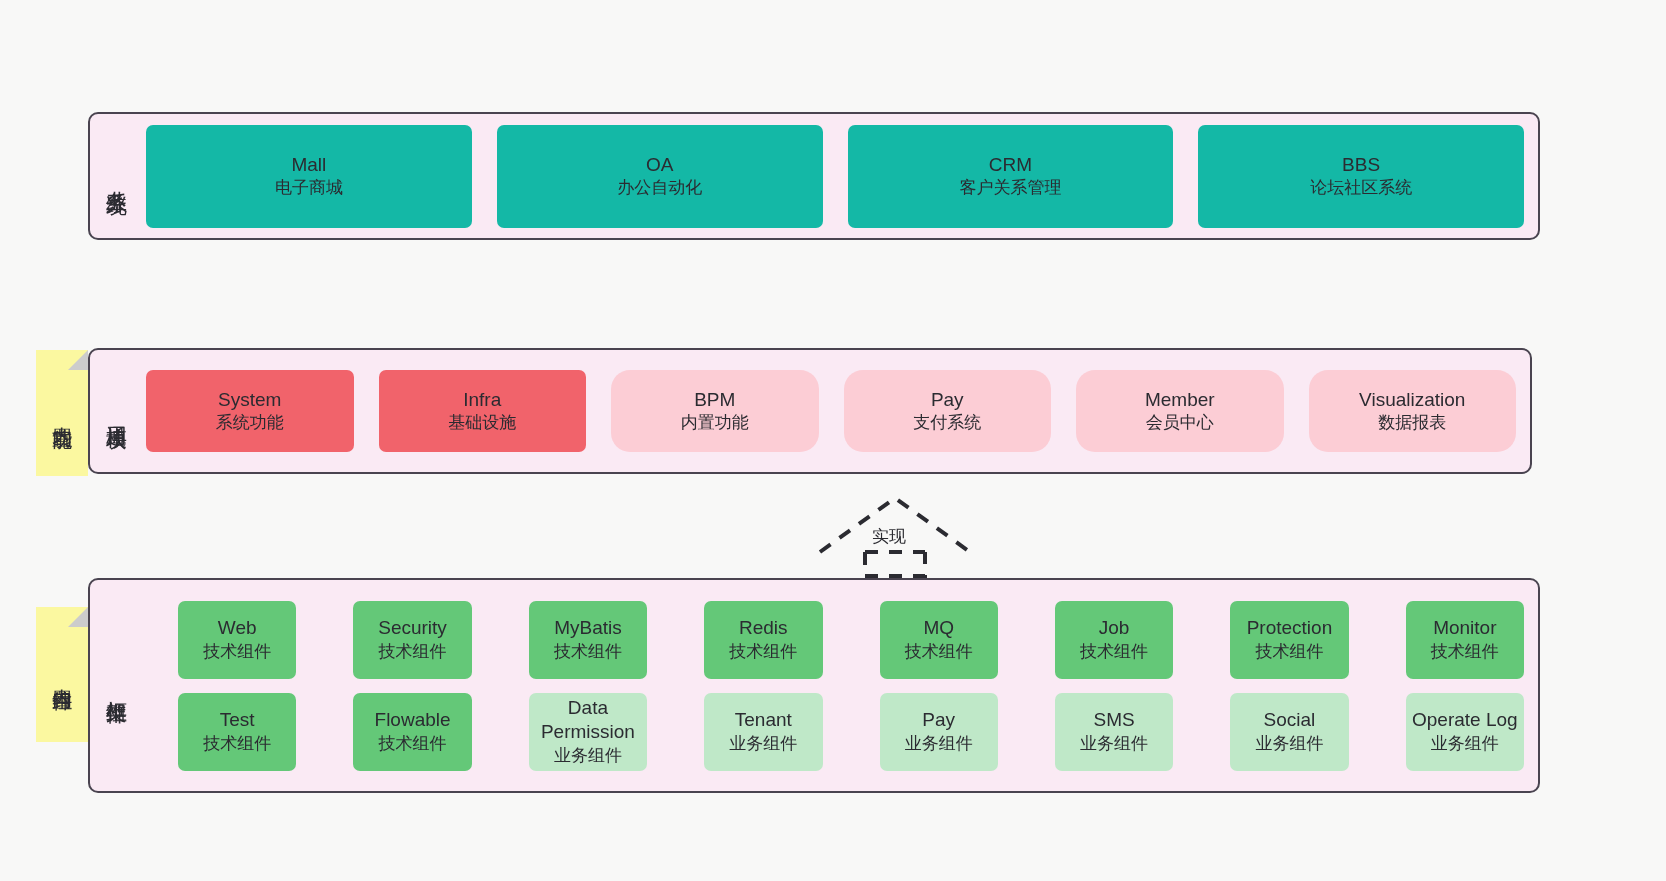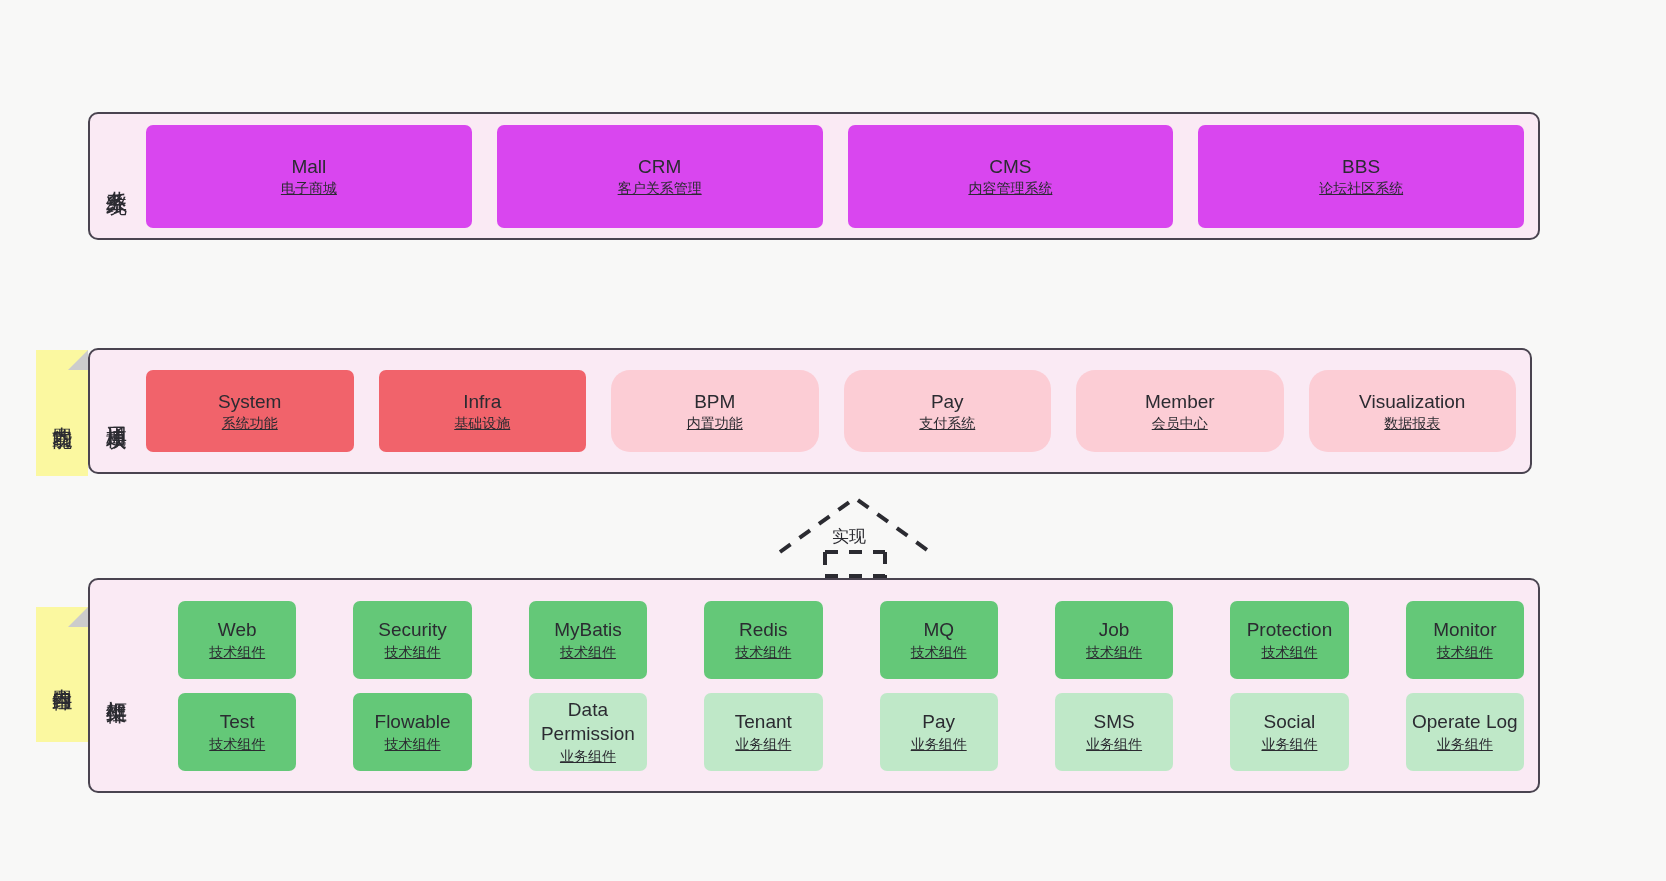--- a/index.html
+++ b/index.html
@@ -71,25 +71,25 @@
     align-items: center;
     justify-content: center;
     text-align: center;
     font-size: 19px;
     line-height: 1.3;
     color: #2b2b31;
     padding: 6px 4px;
     box-sizing: border-box;
   }
   .node .n-title { font-size: 19px; }
-  .node .n-sub   { font-size: 14px; text-decoration: underline; }
+  .node .n-sub   { font-size: 17px; }
 
   
   #layer-business { left: 88px; top: 112px; width: 1452px; height: 128px; }
-  #layer-business .node { background: #d946ef; height: 103px; }
+  #layer-business .node { background: #14b8a6; height: 103px; }
 
   
   #layer-modules { left: 88px; top: 348px; width: 1444px; height: 126px; }
   #layer-modules .node { height: 82px; }
   .c-red   { background: #f1636b; }
   .c-pink  { background: #fccdd5; border-radius: 19px; }
 
   
   #layer-framework { left: 88px; top: 578px; width: 1452px; height: 215px; }
   #layer-framework .node { height: 78px; margin-left: 32px; }
@@ -131,43 +131,43 @@
   .arrow svg { display: block; overflow: visible; }
   .arrow .a-label {
     position: absolute;
     font-size: 17px;
     color: #2b2b31;
     background: transparent;
     white-space: nowrap;
   }
   #arrow-build { left: 757px; top: 258px; width: 170px; height: 88px; }
   #arrow-build .a-label { left: 62px; top: 33px; }
-  #arrow-impl  { left: 770px; top: 492px; width: 170px; height: 88px; }
+  #arrow-impl  { left: 810px; top: 492px; width: 170px; height: 88px; }
   #arrow-impl  .a-label { left: 62px; top: 33px; }
 </style>
 </head>
 <body>
 
 <div class="canvas">
 
   <div class="layer" id="layer-business">
     <div class="layer-title">业务系统</div>
     <div class="layer-body">
       <div class="node-row">
         <div class="node c-blue">
           <span class="n-title">Mall</span>
           <span class="n-sub">电子商城</span>
         </div>
         <div class="node c-blue">
+          <span class="n-title">OA</span>
+          <span class="n-sub">办公自动化</span>
+        </div>
+        <div class="node c-blue">
           <span class="n-title">CRM</span>
           <span class="n-sub">客户关系管理</span>
-        </div>
-        <div class="node c-blue">
-          <span class="n-title">CMS</span>
-          <span class="n-sub">内容管理系统</span>
         </div>
         <div class="node c-blue">
           <span class="n-title">BBS</span>
           <span class="n-sub">论坛社区系统</span>
         </div>
       </div>
     </div>
   </div>
 
 

